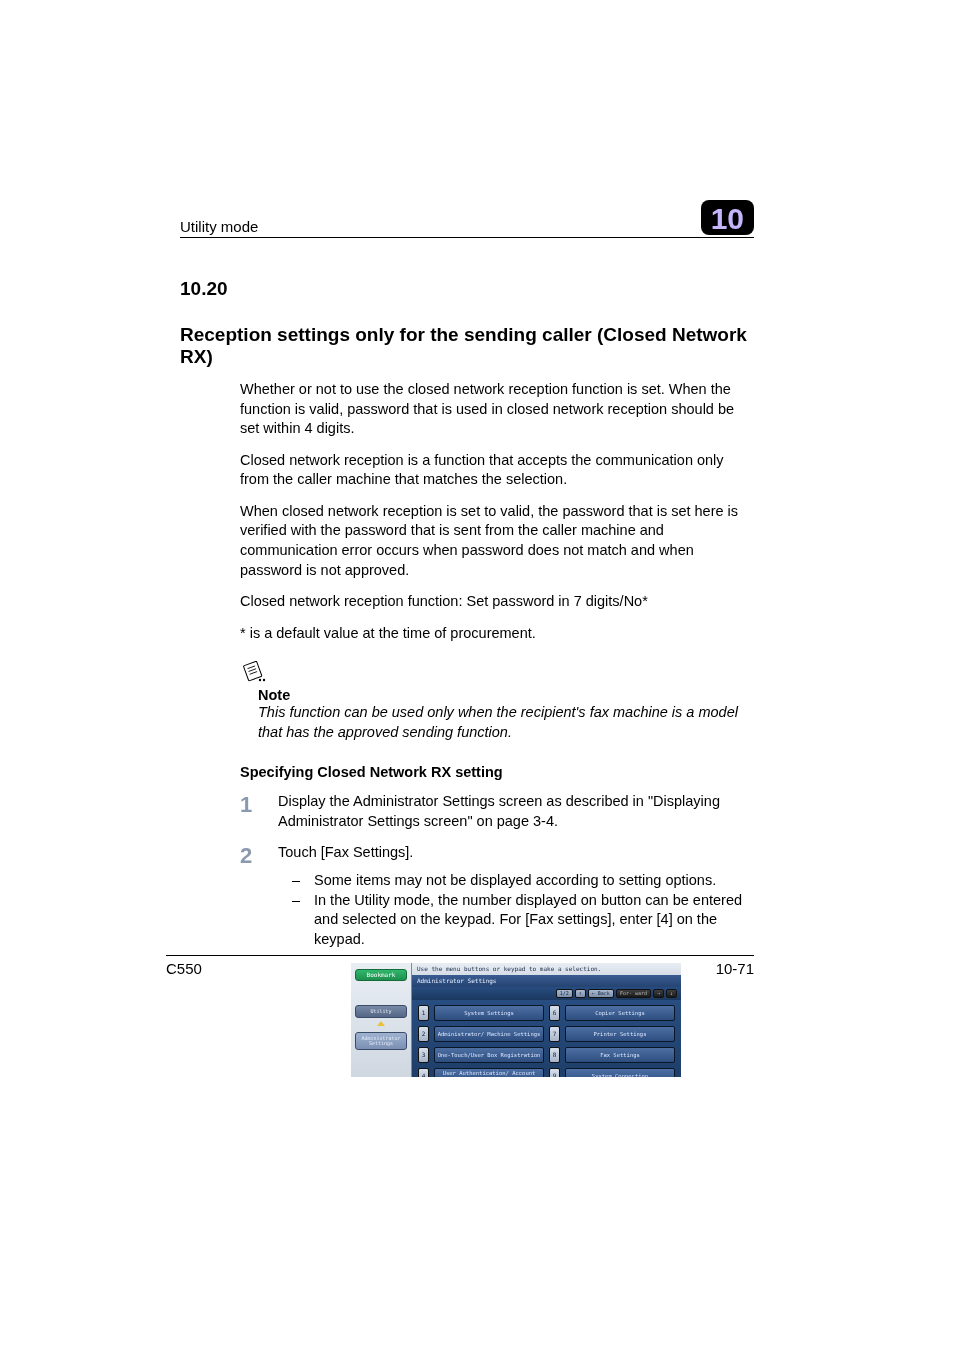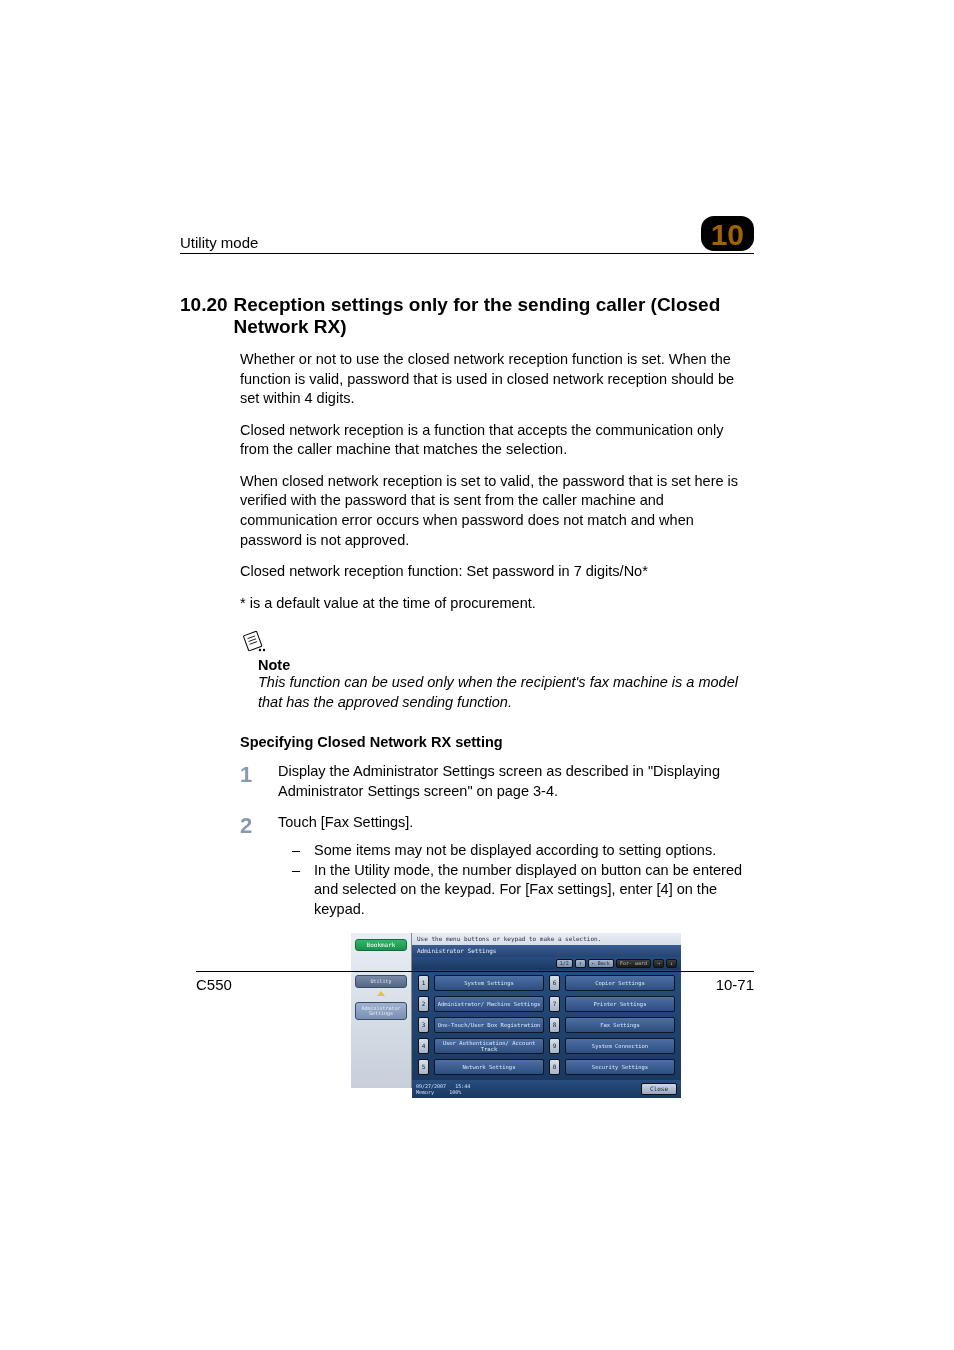--- a/index.html
+++ b/index.html
@@ -5,50 +5,51 @@
   html, body {
     margin: 0;
     padding: 0;
     background: #fff;
     font-family: Arial, Helvetica, sans-serif;
     color: #000;
   }
   .page {
     width: 954px;
     height: 1077px;
-    margin: 16px auto;
+    margin: 0 auto;
     position: relative;
     box-sizing: border-box;
     padding: 200px 200px 0 180px;
   }
   .header-line {
     border-bottom: 1.5px solid #000;
     display: flex;
     justify-content: space-between;
     align-items: flex-end;
     padding-bottom: 2px;
   }
   .header-left {
     font-size: 15px;
   }
   .header-right {
     font-size: 30px;
     font-weight: bold;
-    color: #a16207;
+    color: #c4b5fd;
     background: #000;
     padding: 2px 10px 0px 10px;
-    border-radius: 13px;
+    border-radius: 8px;
     line-height: 1.1;
   }
   .section-title {
     display: flex;
-    gap: 6px;
+    gap: 24px;
     margin-top: 40px;
     font-weight: bold;
     font-size: 19px;
+    flex-direction: column;
   }
   .section-num {
     white-space: nowrap;
   }
   .section-text {
     flex: 1;
   }
   .body-text {
     margin-left: 60px;
     font-size: 14.5px;
@@ -114,21 +115,21 @@
     gap: 10px;
     margin-left: 14px;
   }
   .subdash {
     width: 12px;
     flex-shrink: 0;
   }
   .footer {
     position: absolute;
     bottom: 100px;
-    left: 196px;
+    left: 166px;
     right: 200px;
     border-top: 1px solid #000;
     display: flex;
     justify-content: space-between;
     font-size: 15px;
     padding-top: 4px;
   }
 
   
   .panel {

